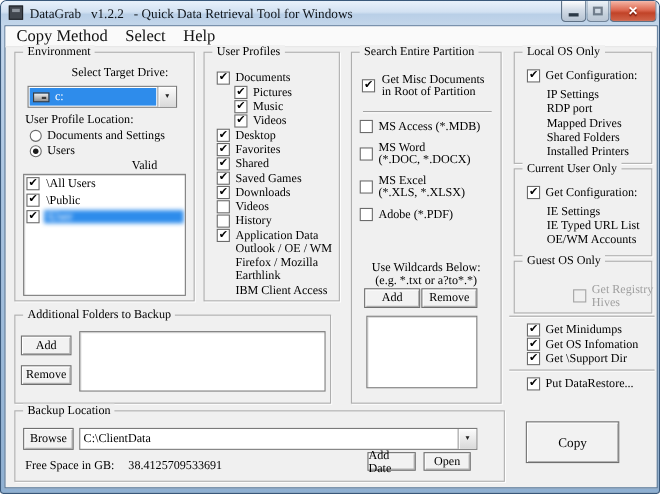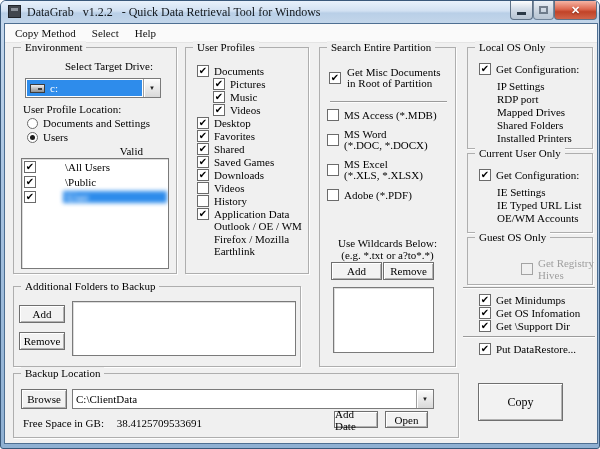--- a/index.html
+++ b/index.html
@@ -30,21 +30,21 @@
   #btn-close{ left:553px; width:43px; background:linear-gradient(#f5b4a4,#dd6951 45%,#c14328 60%,#d0644a); }
   #btn-min .glyph { width:9px; height:3px; background:#2b3947; margin-top:7px; }
   #btn-max .glyph { width:9px; height:8px; border:2px solid #5a6673; background:transparent; }
   #btn-close .glyph { color:#fff; font-size:11px; font-weight:bold; text-shadow:0 1px 1px #7c1f0e; }
 
   
   #client-bg { position:absolute; left:3px; top:22px; width:594px; height:421px;
     border:1px solid #4e6f92; background:#f0f0f0; }
   #menubar { position:absolute; left:4px; top:23px; width:592px; height:19px;
     background:#fafafa; border-bottom:1px solid #e4e4e4; display:flex; align-items:center; padding-left:2px; }
-  .menu-item { font-size:11px; color:#111; padding:0 8px; height:19px; display:flex; align-items:center; }
+  .menu-item { font-size:15px; color:#111; padding:0 8px; height:19px; display:flex; align-items:center; }
 
   
   .gbox { position:absolute; border:1px solid #aeaeae; box-shadow:1px 1px 0 rgba(255,255,255,.9); }
   .gbox-title { position:absolute; top:-7px; left:7px; background:#f0f0f0; padding:0 4px;
     font-size:11px; color:#000; white-space:nowrap; }
 
   .btn { position:absolute; background:#f2f2f2; border:1px solid #6f6f6f;
     box-shadow: inset 1px 1px 0 #ffffff, inset -1px -1px 0 #b2b2b2;
     font-size:11px; color:#000; display:flex; align-items:center; justify-content:center; cursor:default; }
 
@@ -72,21 +72,21 @@
   .combo .dd { width:17px; border-left:1px solid #9e9e9e; background:linear-gradient(#fcfcfc,#d9d9d9);
     display:flex; align-items:center; justify-content:center; font-size:6px; color:#222;
     box-shadow: inset 1px 1px 0 #fff; }
   .drive-ic { width:15px; height:9px; border:1px solid #3c3c3c;
     background:linear-gradient(#efefef,#8f8f8f); position:relative; flex:0 0 auto; }
   .drive-ic::after { content:""; position:absolute; right:2px; top:3px; width:4px; height:2px; background:#3c3c3c; }
 
   
   #env-list { position:absolute; left:20px; top:157px; width:148px; height:111px; overflow:hidden; }
   .lrow { display:flex; align-items:center; gap:4px; height:15px; padding:0 1px 0 2px; }
-  .lrow .llab { font-size:11px; white-space:nowrap; flex:1; padding-left:2px;margin-left:23px; }
+  .lrow .llab { font-size:11px; white-space:nowrap; flex:1; padding-left:2px; }
   .lrow.sel .llab { background:#2e8ceb; color:#fff; }
   .redacted { filter: blur(2px); }
 
   
   .ckrow { display:flex; align-items:center; gap:5px; font-size:11px; }
   #up-list { position:absolute; left:196px; top:63px; width:110px; }
   #up-list .ckrow { height:13px; }
   #up-list .ind1 { margin-left:16px; }
   .upsub { height:12.5px; margin-left:17px; font-size:11px; display:flex; align-items:center; }
 
@@ -225,20 +225,21 @@
         <span class="cb"></span>
         <span>History</span>
       </div>
       <div class="ckrow">
         <span class="cb">✔</span>
         <span>Application Data</span>
       </div>
       <div class="upsub">Outlook / OE / WM</div>
       <div class="upsub">Firefox / Mozilla</div>
       <div class="upsub">Earthlink</div>
+      <div class="upsub">IBM Client Access</div>
     </div>
 
   <div class="gbox" style="left:318px; top:46px; width:137px; height:320px;">
     <span class="gbox-title">Search Entire Partition</span>
   </div>
   <div class="misc-row">
     <span class="cb">✔</span>
     <span class="two-line">
       <span>Get Misc Documents</span><br>
       <span>in Root of Partition</span>

